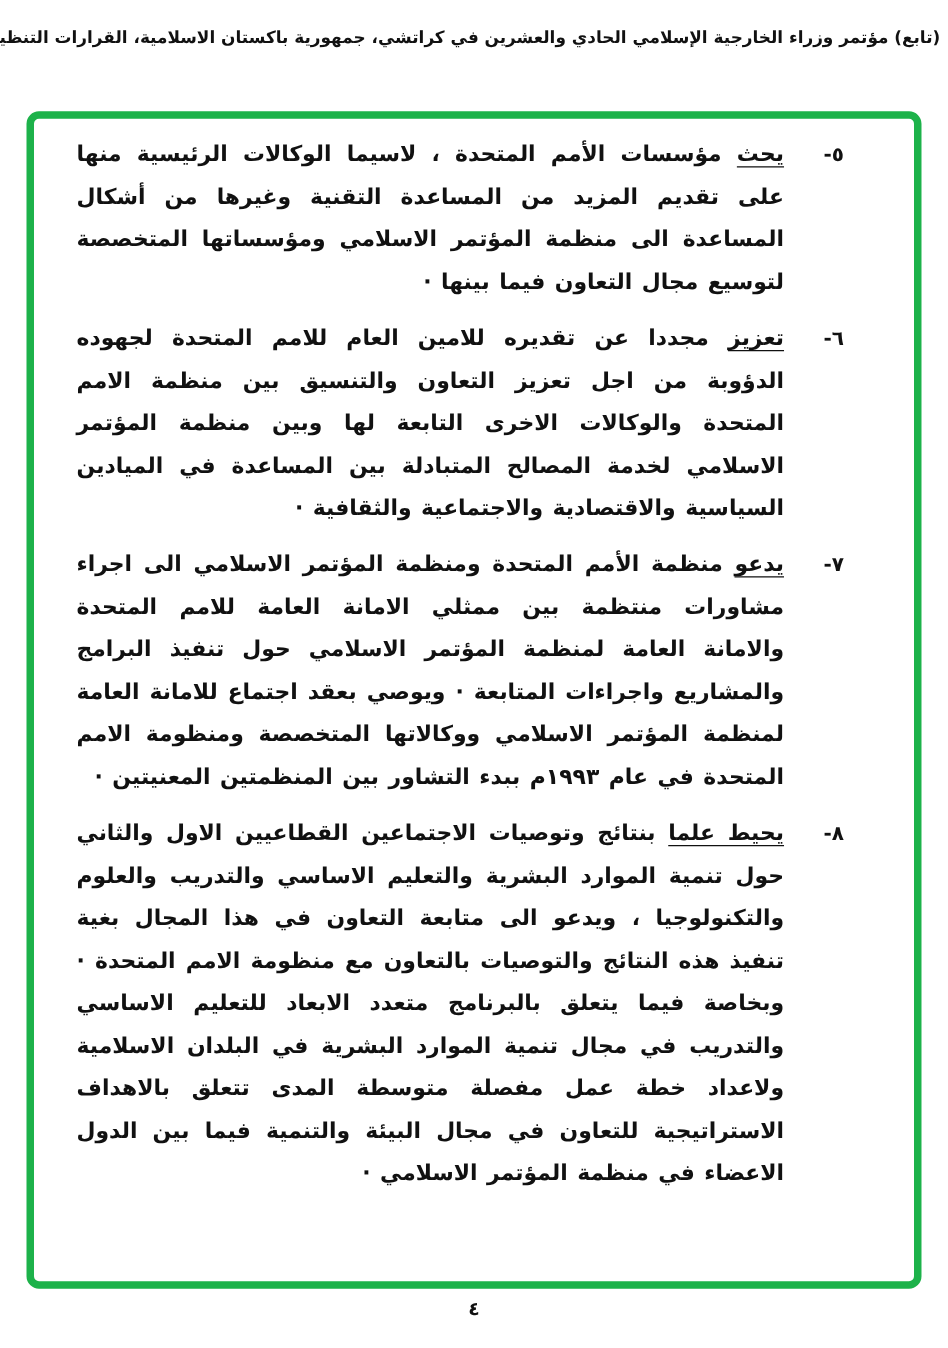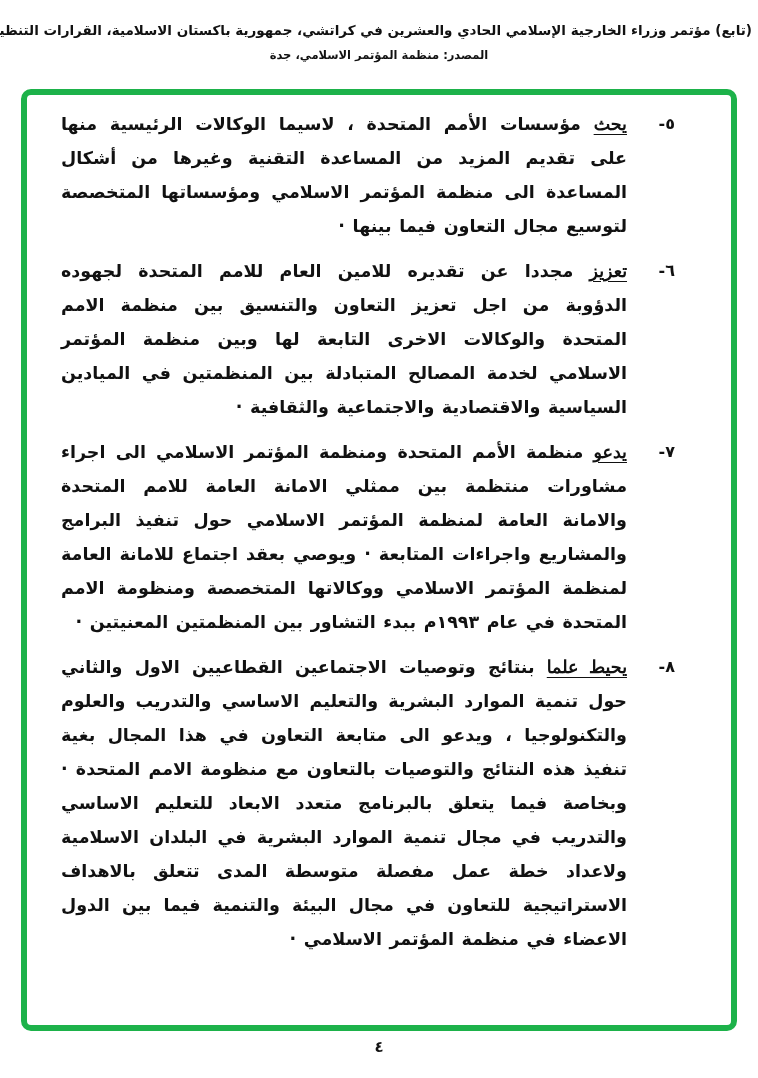--- a/index.html
+++ b/index.html
@@ -66,51 +66,49 @@
   }
   .clause-body {
     flex: 1 1 auto;
     text-align: justify;
     text-justify: inter-word;
     word-spacing: 1.5px;
   }
   .clause-lead {
     text-decoration: underline;
     text-underline-offset: 4px;
-    font-family: Liberation Serif, serif;
   }
   .page-number {
     position: absolute;
     top: 1038px;
     left: 0;
     right: 0;
     text-align: center;
     font-weight: bold;
     font-size: 15px;
   }
 </style>
 </head>
 <body>
 
 <div class="page">
 
   <div class="header">
     <div class="header-line1">(تابع) مؤتمر وزراء الخارجية الإسلامي الحادي والعشرين في كراتشي، جمهورية باكستان الاسلامية، القرارات التنظيمية، القرار الرقم ٢١/٨-أت</div>
-    <div class="header-line2">المصدر: منظمة المؤتمر الاسلامي، جدة</div>
   </div>
 
   <div class="green-box">
     <div id="clauses">
         <div class="para">
           <div class="clause-number">٥-</div>
           <div class="clause-body"><span class="clause-lead">يحث</span> <span>مؤسسات الأمم المتحدة ، لاسيما الوكالات الرئيسية منها على تقديم المزيد من المساعدة التقنية وغيرها من أشكال المساعدة الى منظمة المؤتمر الاسلامي ومؤسساتها المتخصصة لتوسيع مجال التعاون فيما بينها ·</span></div>
         </div>
         <div class="para">
           <div class="clause-number">٦-</div>
-          <div class="clause-body"><span class="clause-lead">تعزيز</span> <span>مجددا عن تقديره للامين العام للامم المتحدة لجهوده الدؤوبة من اجل تعزيز التعاون والتنسيق بين منظمة الامم المتحدة والوكالات الاخرى التابعة لها وبين منظمة المؤتمر الاسلامي لخدمة المصالح المتبادلة بين المنظمتين في الميادين السياسية والاقتصادية والاجتماعية والثقافية ·</span></div>
+          <div class="clause-body"><span class="clause-lead">تعزيز</span> <span>مجددا عن تقديره للامين العام للامم المتحدة لجهوده الدؤوبة من اجل تعزيز التعاون والتنسيق بين منظمة الامم المتحدة والوكالات الاخرى التابعة لها وبين منظمة المؤتمر الاسلامي لخدمة المصالح المتبادلة بين المساعدة في الميادين السياسية والاقتصادية والاجتماعية والثقافية ·</span></div>
         </div>
         <div class="para">
           <div class="clause-number">٧-</div>
           <div class="clause-body"><span class="clause-lead">يدعو</span> <span>منظمة الأمم المتحدة ومنظمة المؤتمر الاسلامي الى اجراء مشاورات منتظمة بين ممثلي الامانة العامة للامم المتحدة والامانة العامة لمنظمة المؤتمر الاسلامي حول تنفيذ البرامج والمشاريع واجراءات المتابعة ·  ويوصي بعقد اجتماع للامانة العامة لمنظمة المؤتمر الاسلامي ووكالاتها المتخصصة ومنظومة الامم المتحدة في عام ١٩٩٣م ببدء التشاور بين المنظمتين المعنيتين ·</span></div>
         </div>
         <div class="para">
           <div class="clause-number">٨-</div>
           <div class="clause-body"><span class="clause-lead">يحيط علما</span> <span>بنتائج وتوصيات الاجتماعين القطاعيين الاول والثاني حول تنمية الموارد البشرية والتعليم الاساسي والتدريب والعلوم والتكنولوجيا ، ويدعو الى متابعة التعاون في هذا المجال بغية تنفيذ هذه النتائج والتوصيات بالتعاون مع منظومة الامم المتحدة · وبخاصة فيما يتعلق بالبرنامج متعدد الابعاد للتعليم الاساسي والتدريب في مجال تنمية الموارد البشرية في البلدان الاسلامية ولاعداد خطة عمل مفصلة متوسطة المدى تتعلق بالاهداف الاستراتيجية للتعاون في مجال البيئة والتنمية فيما بين الدول الاعضاء في منظمة المؤتمر الاسلامي ·</span></div>
         </div>
       </div>

